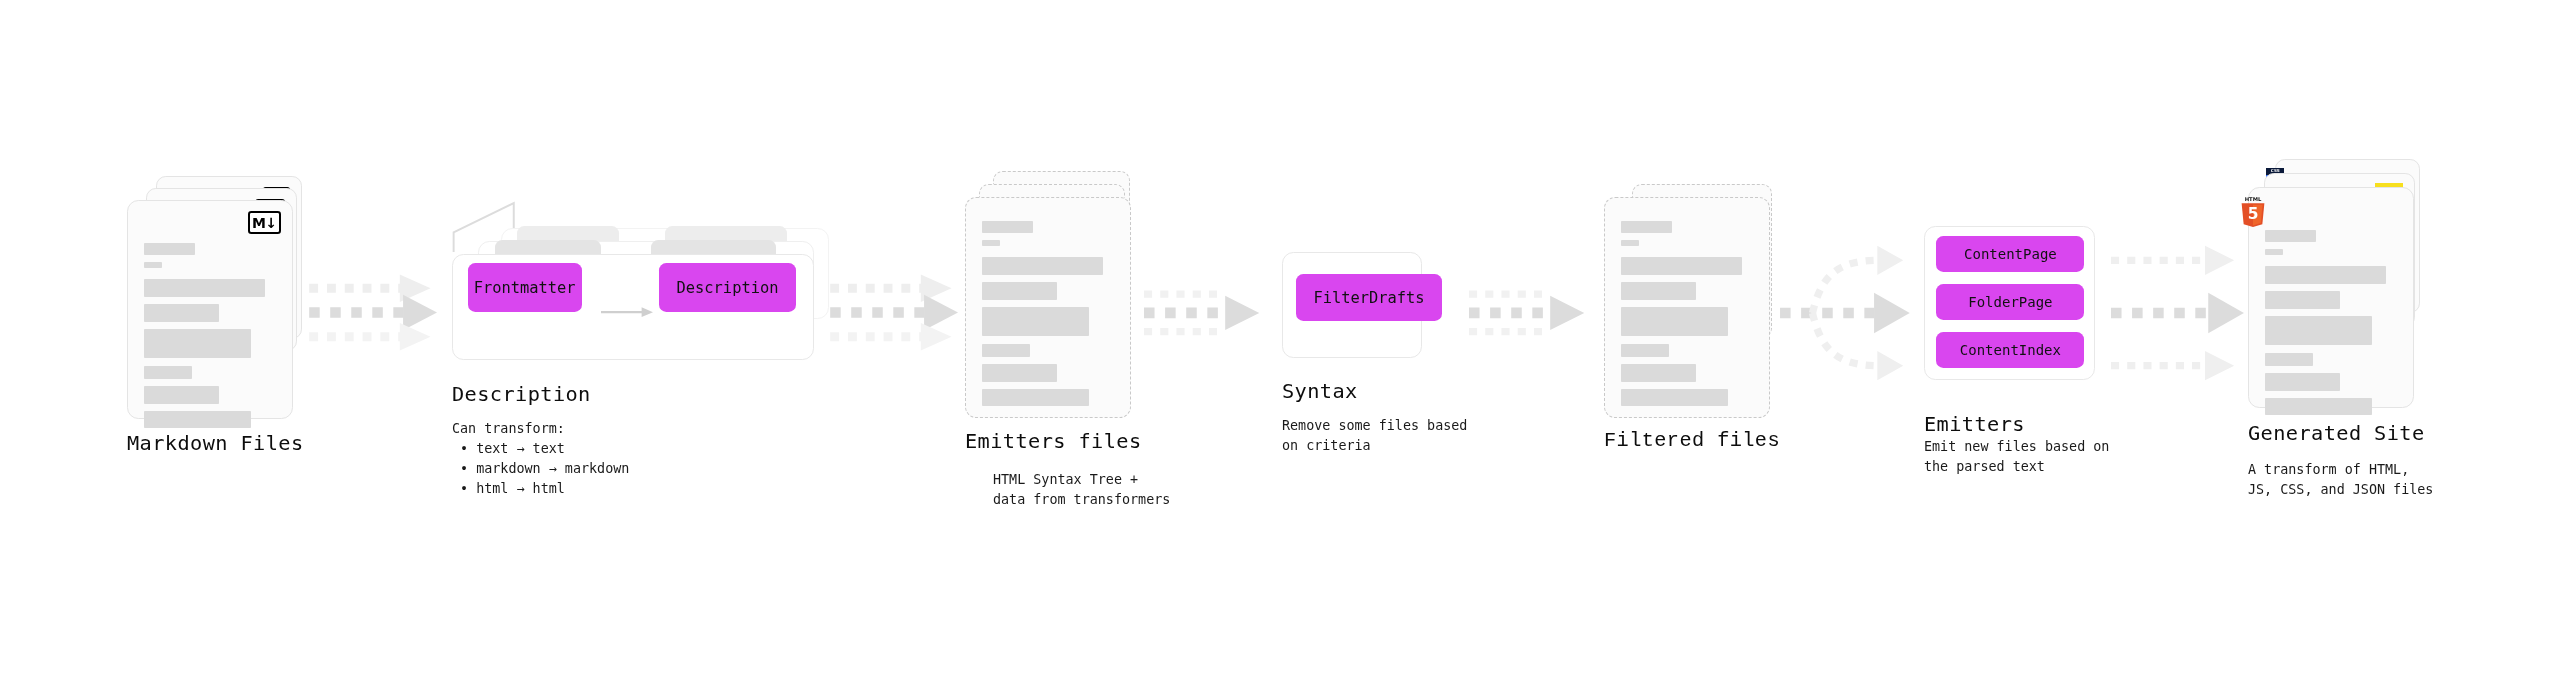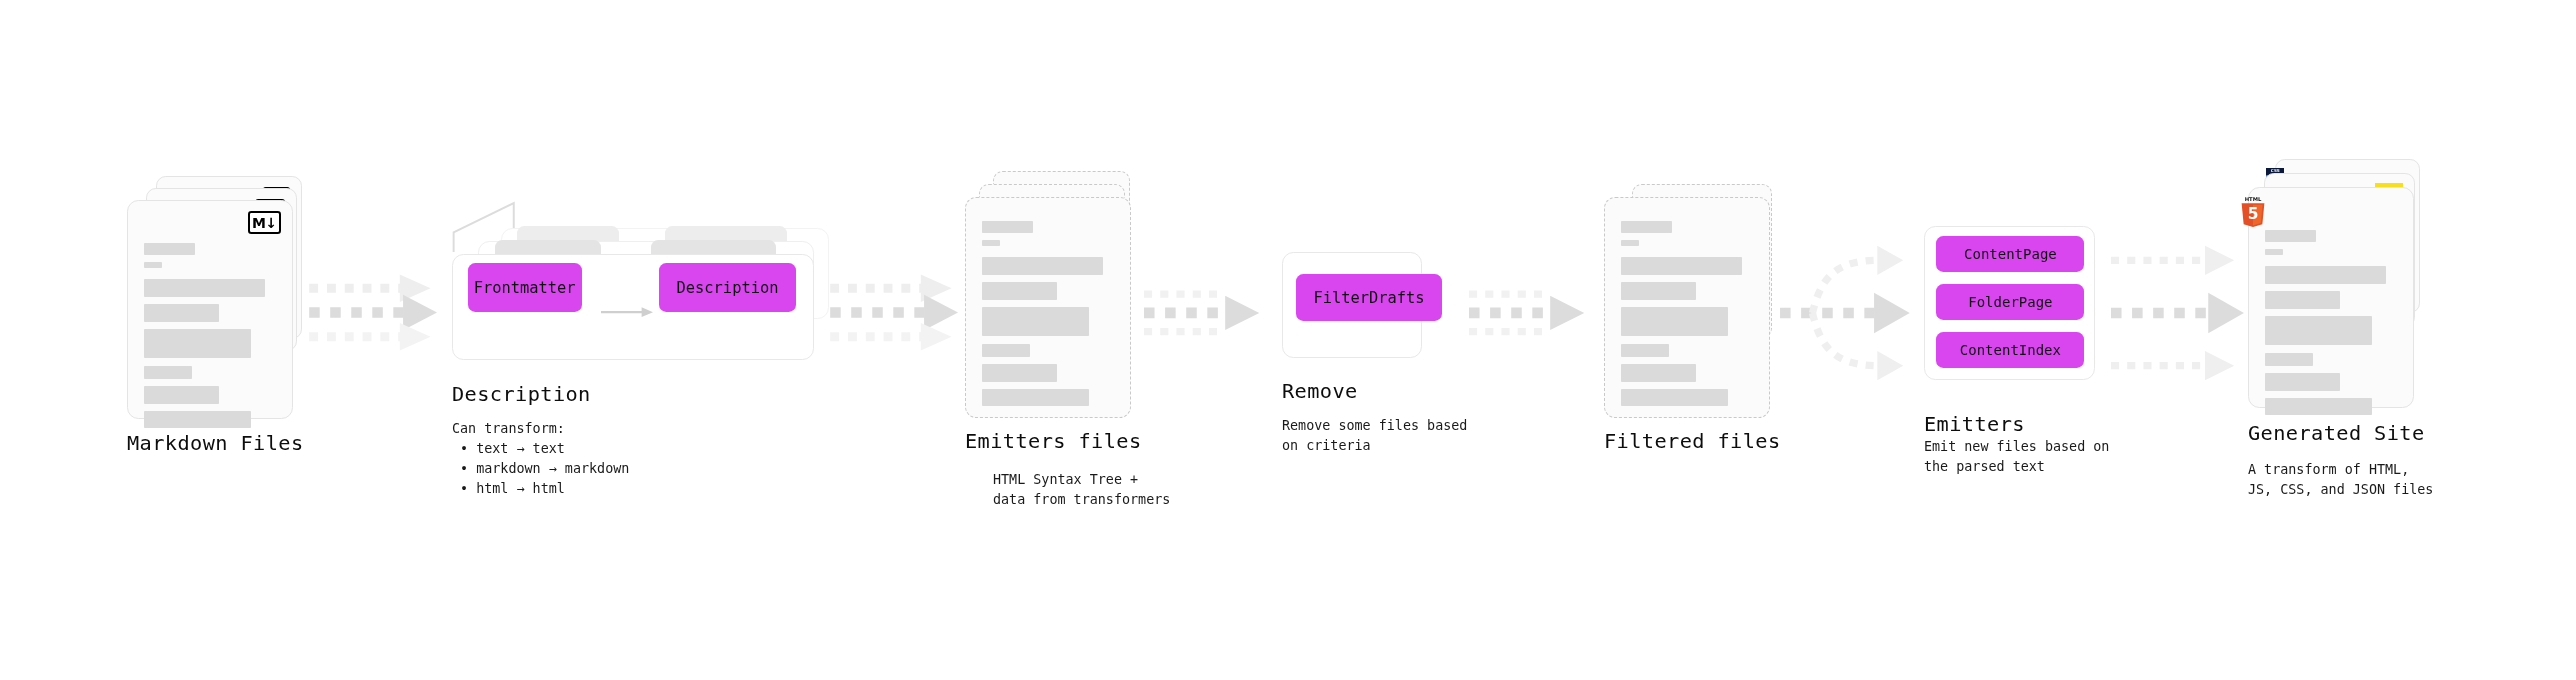--- a/index.html
+++ b/index.html
@@ -222,21 +222,21 @@
     <line x1="0" y1="33" x2="104" y2="33" stroke="#dcdcdc" stroke-width="13" stroke-dasharray="13 13"></line>
     <polygon points="100,12 142,33 100,54" fill="#dcdcdc" stroke="none"></polygon>
     <line x1="0" y1="56" x2="96" y2="56" stroke="#f1f1f1" stroke-width="9" stroke-dasharray="10 10"></line>
   </g>
 </svg>
 
 <div class="stage">
   <div class="procbox" style="left:1282px;top:252px;width:140px;height:106px;">
     <div class="pill" style="left:13px;top:21px;width:146px;height:47px;">FilterDrafts</div>
   </div>
-  <div class="title" style="left:1282px;top:379px;">Remove</div>
+  <div class="title" style="left:1282px;top:379px;">Syntax</div>
   <div class="subtitle" style="left:1282px;top:416px;">Remove some files based
 on criteria</div>
 </div>
 
 <svg style="left:1469px;top:286px;" width="138" height="57" viewBox="0 0 170 70">
   <g fill="none">
     <line x1="0" y1="10" x2="96" y2="10" stroke="#f1f1f1" stroke-width="9" stroke-dasharray="10 10"></line>
     <line x1="0" y1="33" x2="104" y2="33" stroke="#dcdcdc" stroke-width="13" stroke-dasharray="13 13"></line>
     <polygon points="100,12 142,33 100,54" fill="#dcdcdc" stroke="none"></polygon>
     <line x1="0" y1="56" x2="96" y2="56" stroke="#f1f1f1" stroke-width="9" stroke-dasharray="10 10"></line>
@@ -250,21 +250,21 @@
       <div class="bar" style="width:38%;height:12.2px;"></div>
       <div class="bar" style="width:13%;height:5.7px;margin-bottom:10.6px;"></div>
       <div class="bar" style="width:91%;height:18px;"></div>
       <div class="bar" style="width:56%;height:18px;"></div>
       <div class="bar" style="width:80%;height:29px;"></div>
       <div class="bar" style="width:36%;height:13px;"></div>
       <div class="bar" style="width:56%;height:18px;"></div>
       <div class="bar" style="width:80%;height:16.3px;"></div>
     </div>
   </div>
-  <div class="title" style="left:1604px;top:429px;">Filtered files</div>
+  <div class="title" style="left:1604px;top:429px;font-family:Liberation Mono, monospace;">Filtered files</div>
 </div>
 
 <svg style="left:1780px;top:236px;" width="146" height="154" viewBox="0 0 180 190">
   <g fill="none">
     <line x1="0" y1="95" x2="120" y2="95" stroke="#dcdcdc" stroke-width="13" stroke-dasharray="13 13"></line>
     <polygon points="116,70 160,95 116,120" fill="#dcdcdc" stroke="none"></polygon>
     <path d="M40,95 C52,42 78,30 124,30" stroke="#efefef" stroke-width="9" stroke-dasharray="10 10"></path>
     <polygon points="120,12 152,30 120,48" fill="#efefef" stroke="none"></polygon>
     <path d="M40,95 C52,148 78,160 124,160" stroke="#efefef" stroke-width="9" stroke-dasharray="10 10"></path>
     <polygon points="120,142 152,160 120,178" fill="#efefef" stroke="none"></polygon>

